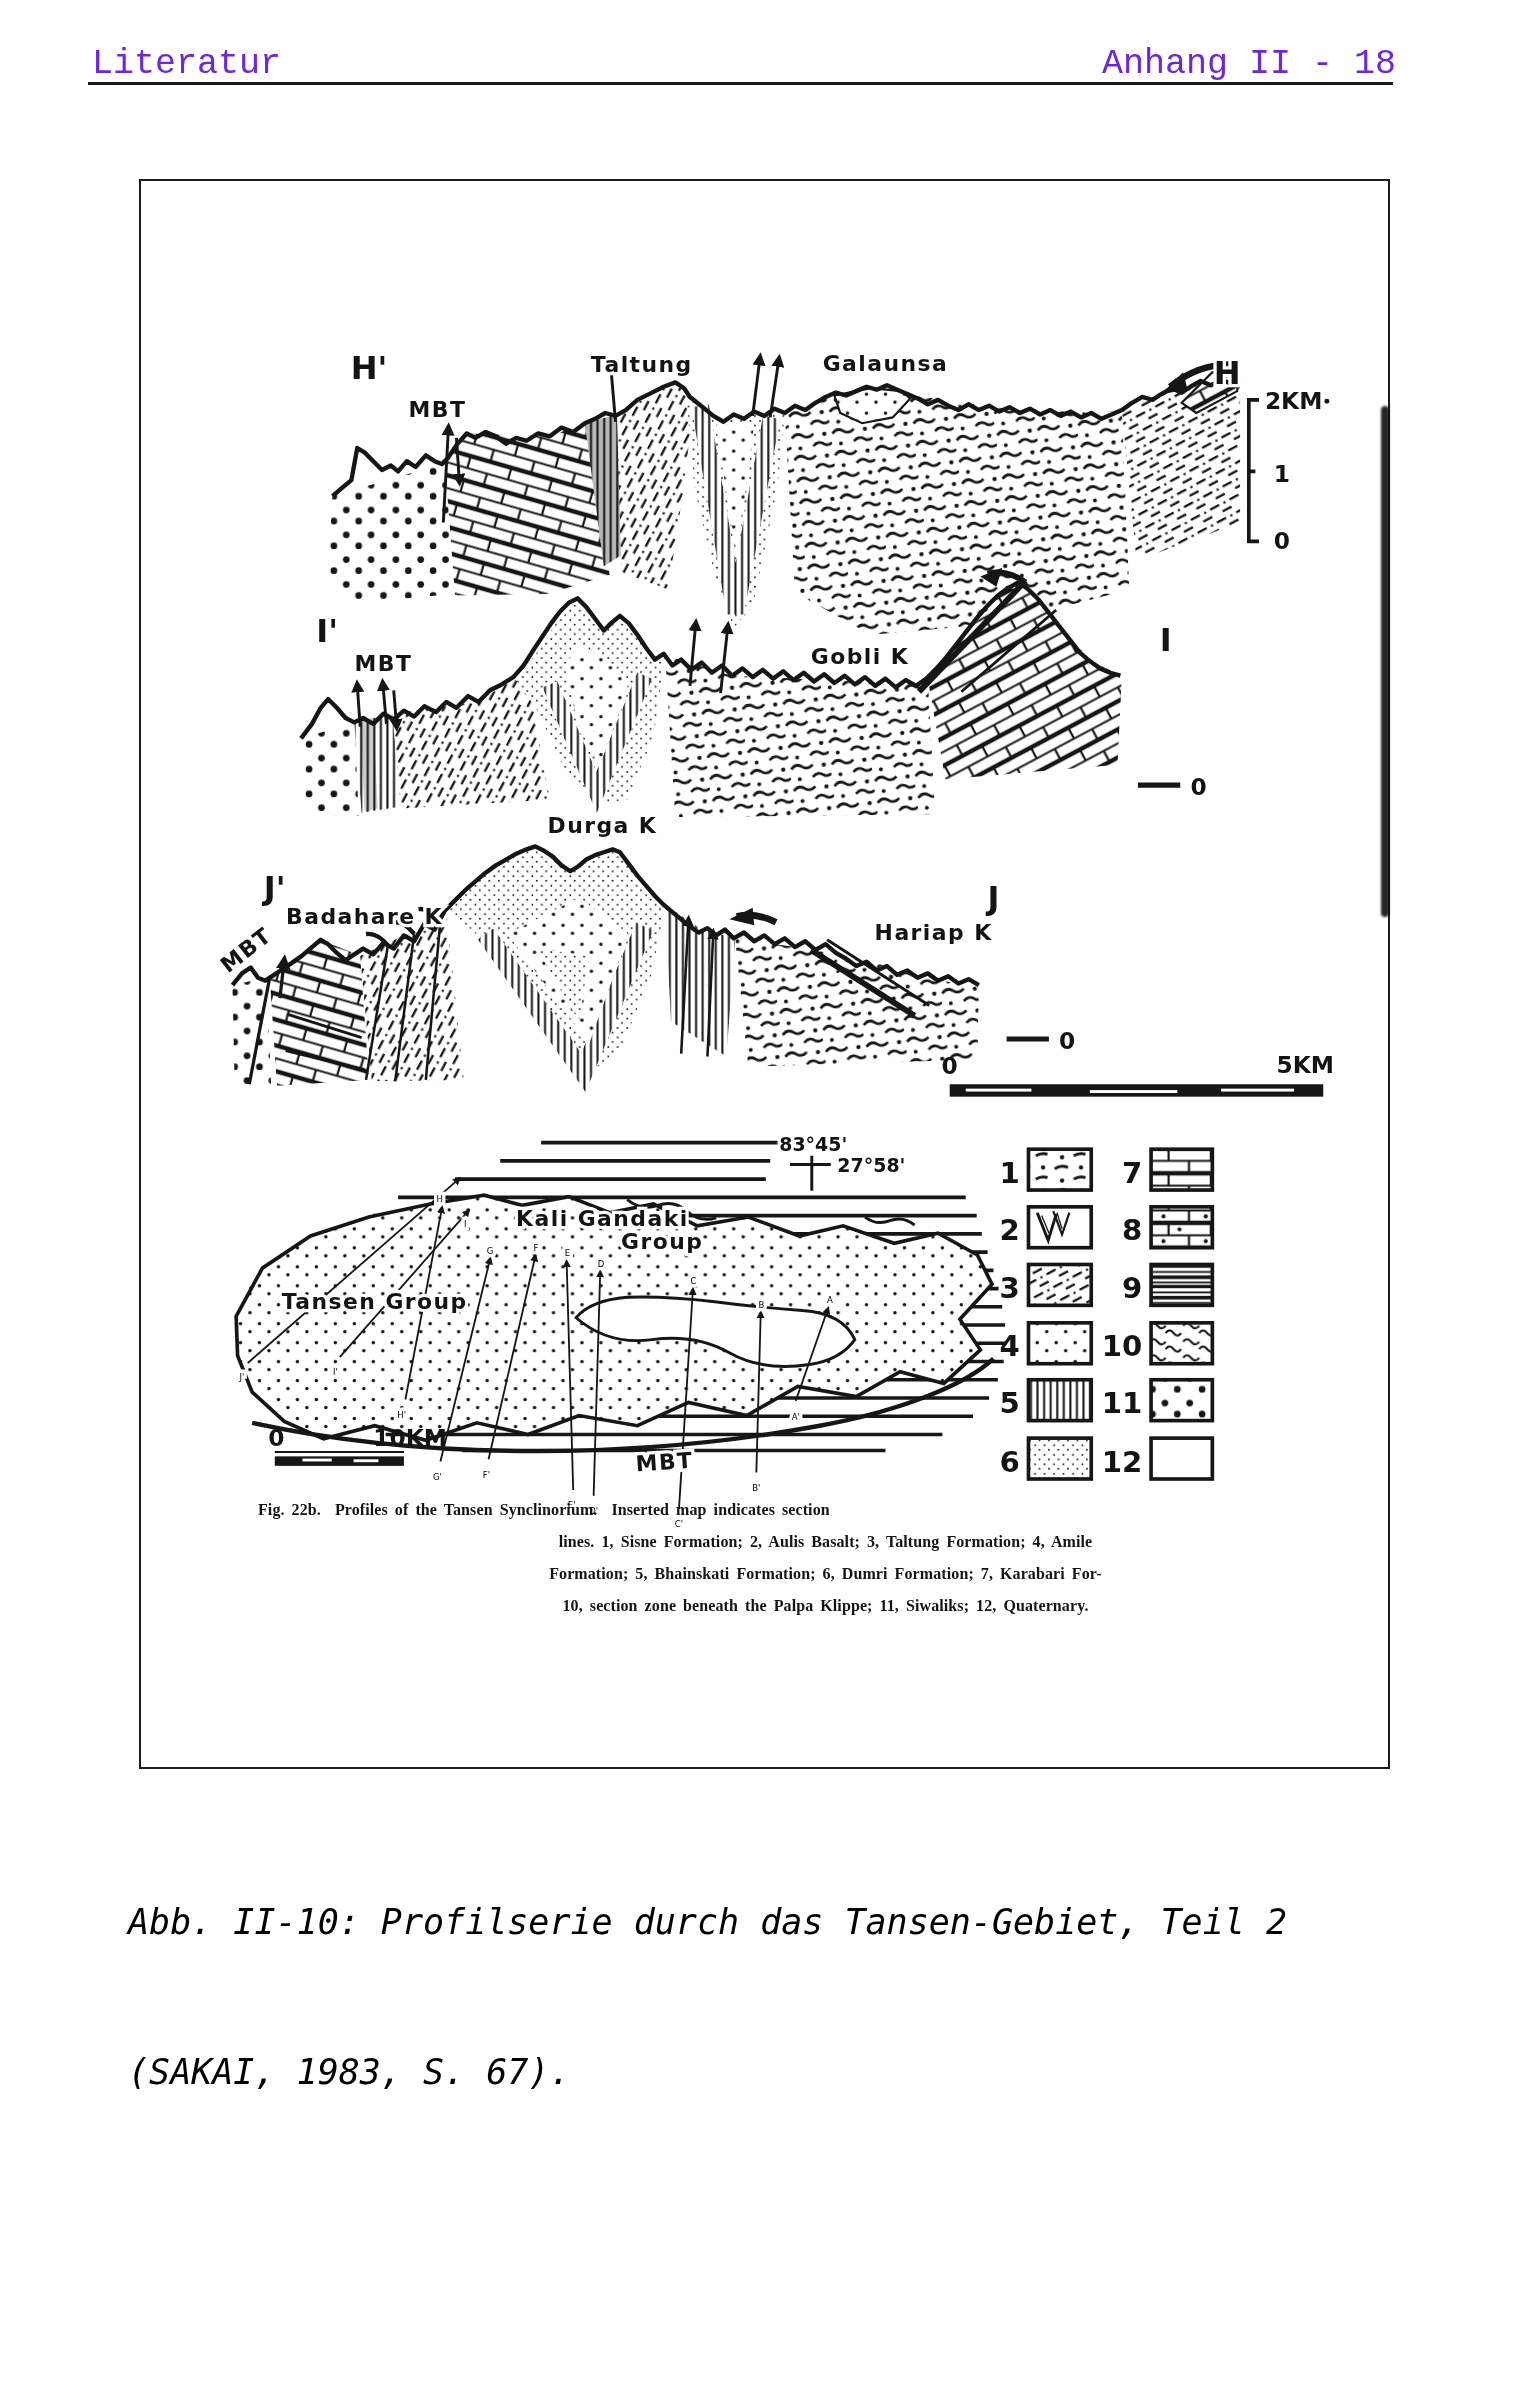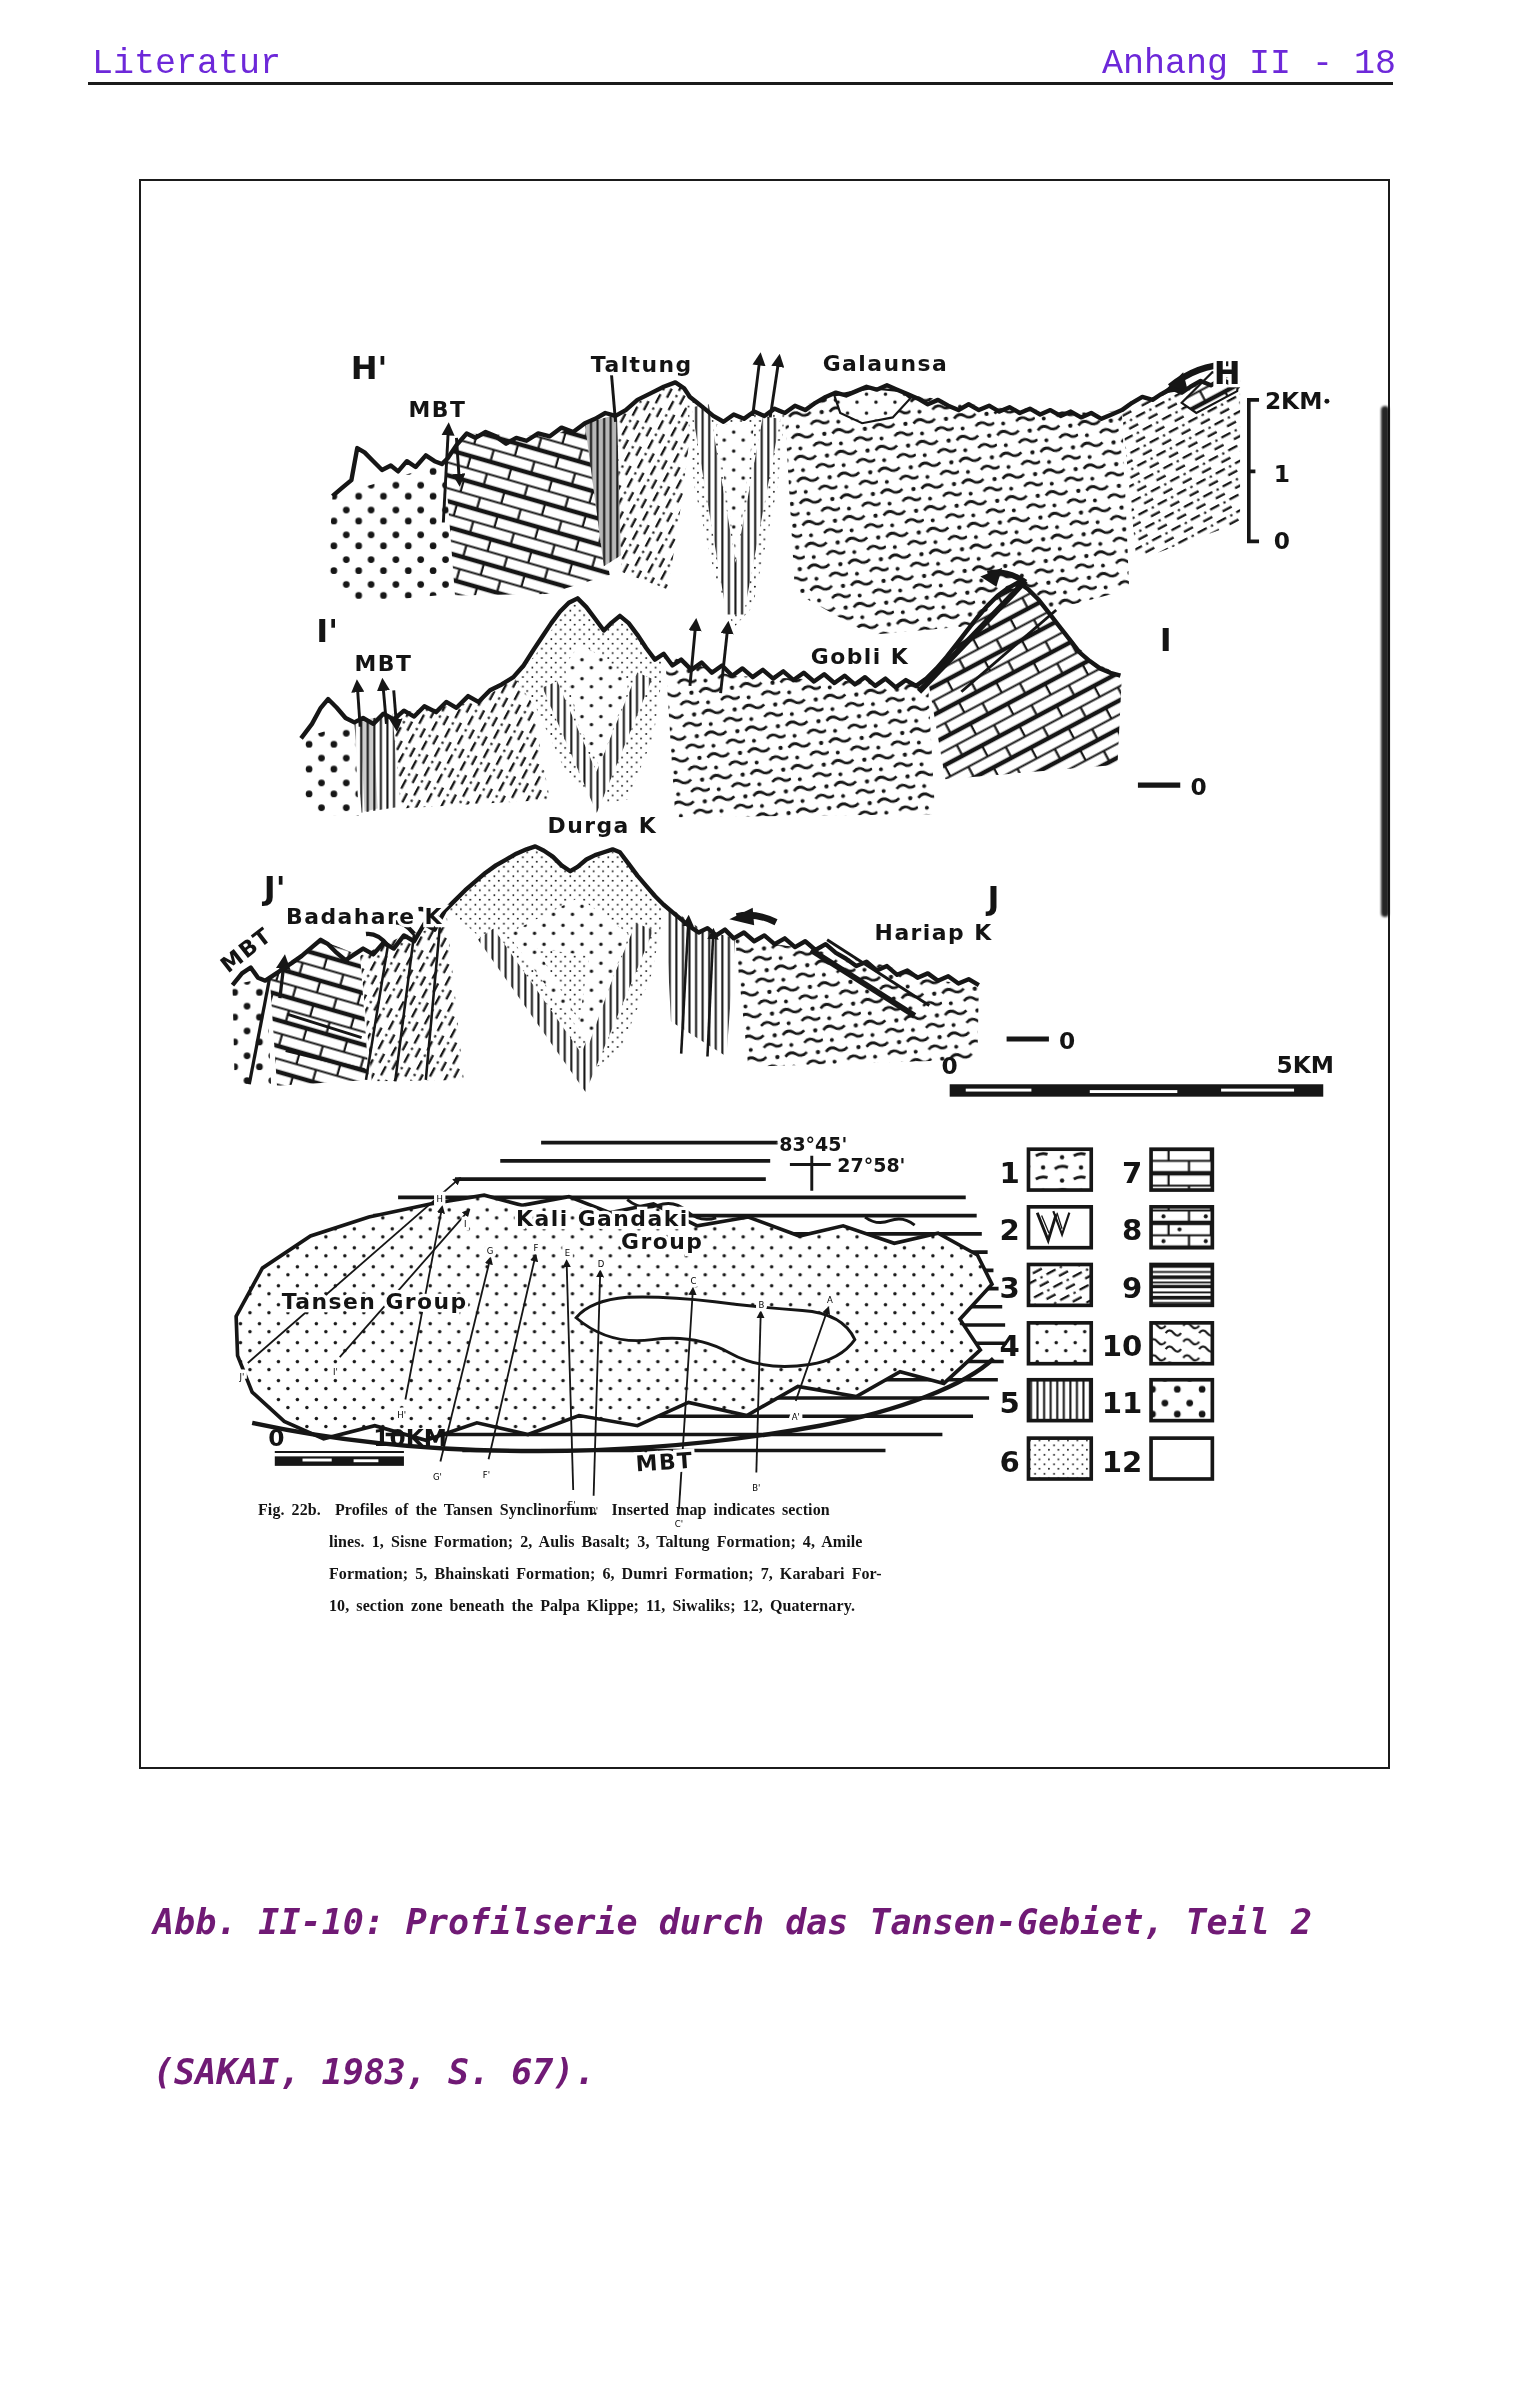--- a/index.html
+++ b/index.html
@@ -10,24 +10,24 @@
   .hdr{position:absolute;font-family:"Liberation Mono","DejaVu Sans Mono",monospace;
        font-size:35px;color:#6d28d9;white-space:pre;}
   .hdr-rule{position:absolute;left:88px;top:82px;width:1305px;height:2.9px;background:#1b1b1b;}
   .frame{position:absolute;left:139px;top:179px;width:1251px;height:1590px;
          border:2.9px solid #1b1b1b;box-sizing:border-box;background:#fff;}
   .figsvg{position:absolute;left:0;top:0;}
   .caption{position:absolute;left:117px;top:1313px;width:1098px;
            font-family:"Liberation Serif","DejaVu Serif",serif;font-weight:700;
            font-size:16px;line-height:32px;color:#141414;word-spacing:2.9px;letter-spacing:0.1px;}
   .caption div{white-space:pre;}
-  .caption .cont{margin-left:71px;}
-  .footer{position:absolute;left:153px;top:1797px;
+  .caption .cont{margin-left:37px;text-align:center;}
+  .footer{position:absolute;left:128px;top:1797px;
           font-family:"DejaVu Sans Mono","Liberation Mono",monospace;font-style:italic;
-          font-size:35px;line-height:50px;color:#701a75;white-space:pre;font-weight:bold;}
+          font-size:35px;line-height:50px;color:#000000;white-space:pre;}
   .streak{position:absolute;left:1381px;top:406px;width:8px;height:511px;background:#000;
           opacity:.85;filter:blur(1.1px);border-radius:4.4px;}
   
   .t-big{font:700 44px "DejaVu Sans",sans-serif;fill:#141414;}
   .t-lab{font:700 30px "DejaVu Sans",sans-serif;fill:#141414;letter-spacing:2px;}
   .t-sm {font:700 26px "DejaVu Sans",sans-serif;fill:#141414;}
   .t-num{font:700 40px "DejaVu Sans",sans-serif;fill:#141414;}
   .t-scale{font:700 32px "DejaVu Sans",sans-serif;fill:#141414;}
   .halo{stroke:#fff;stroke-width:9px;paint-order:stroke;}
   svg .ink{stroke:#161616;}

